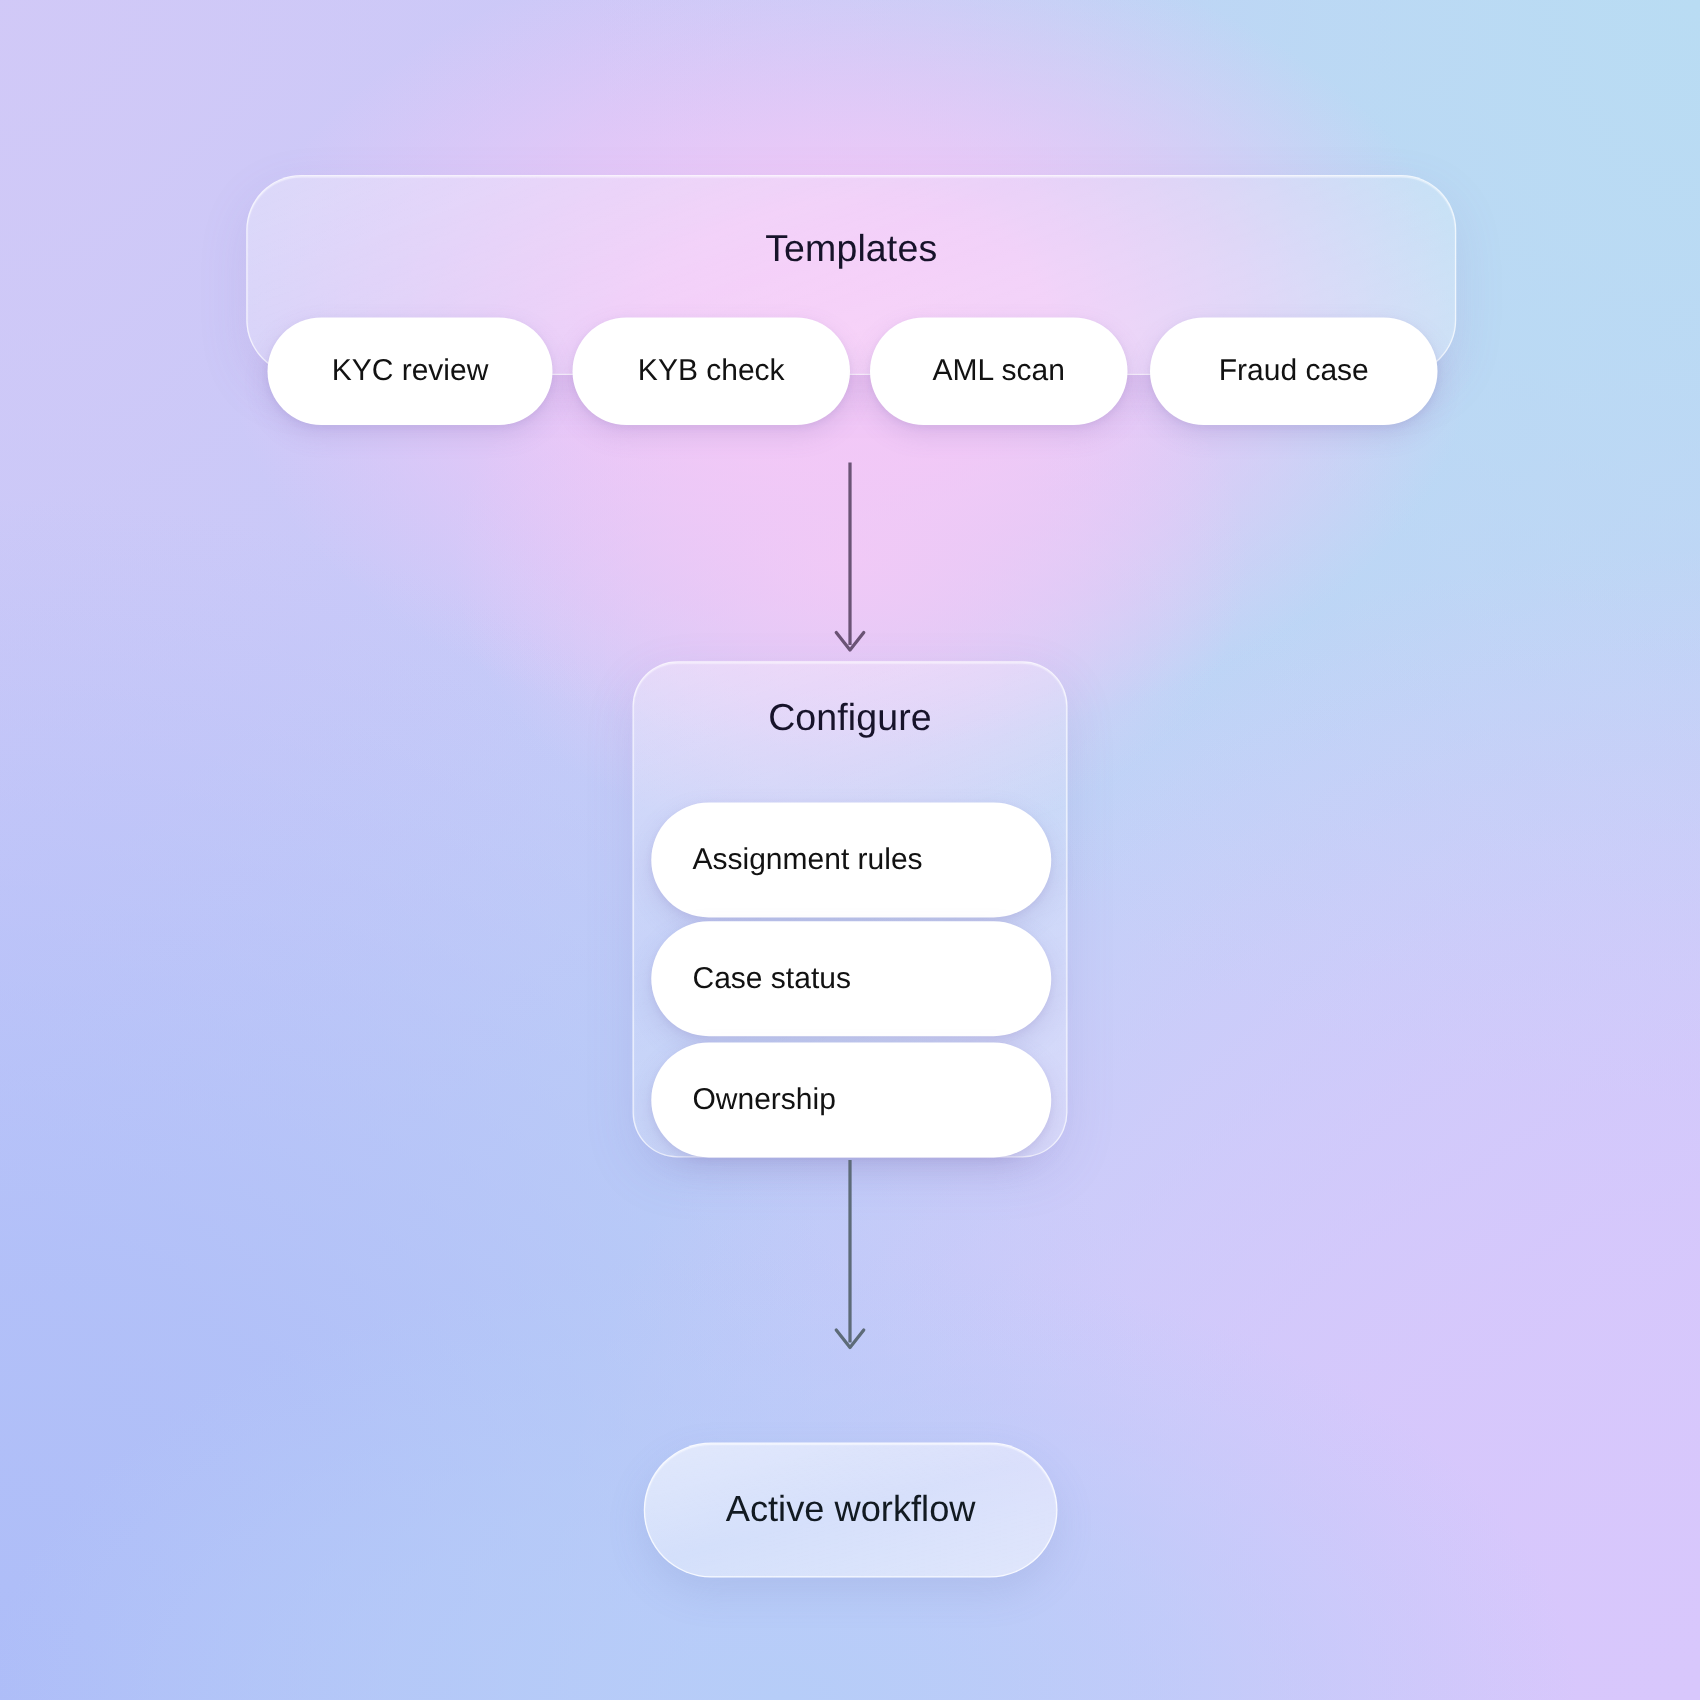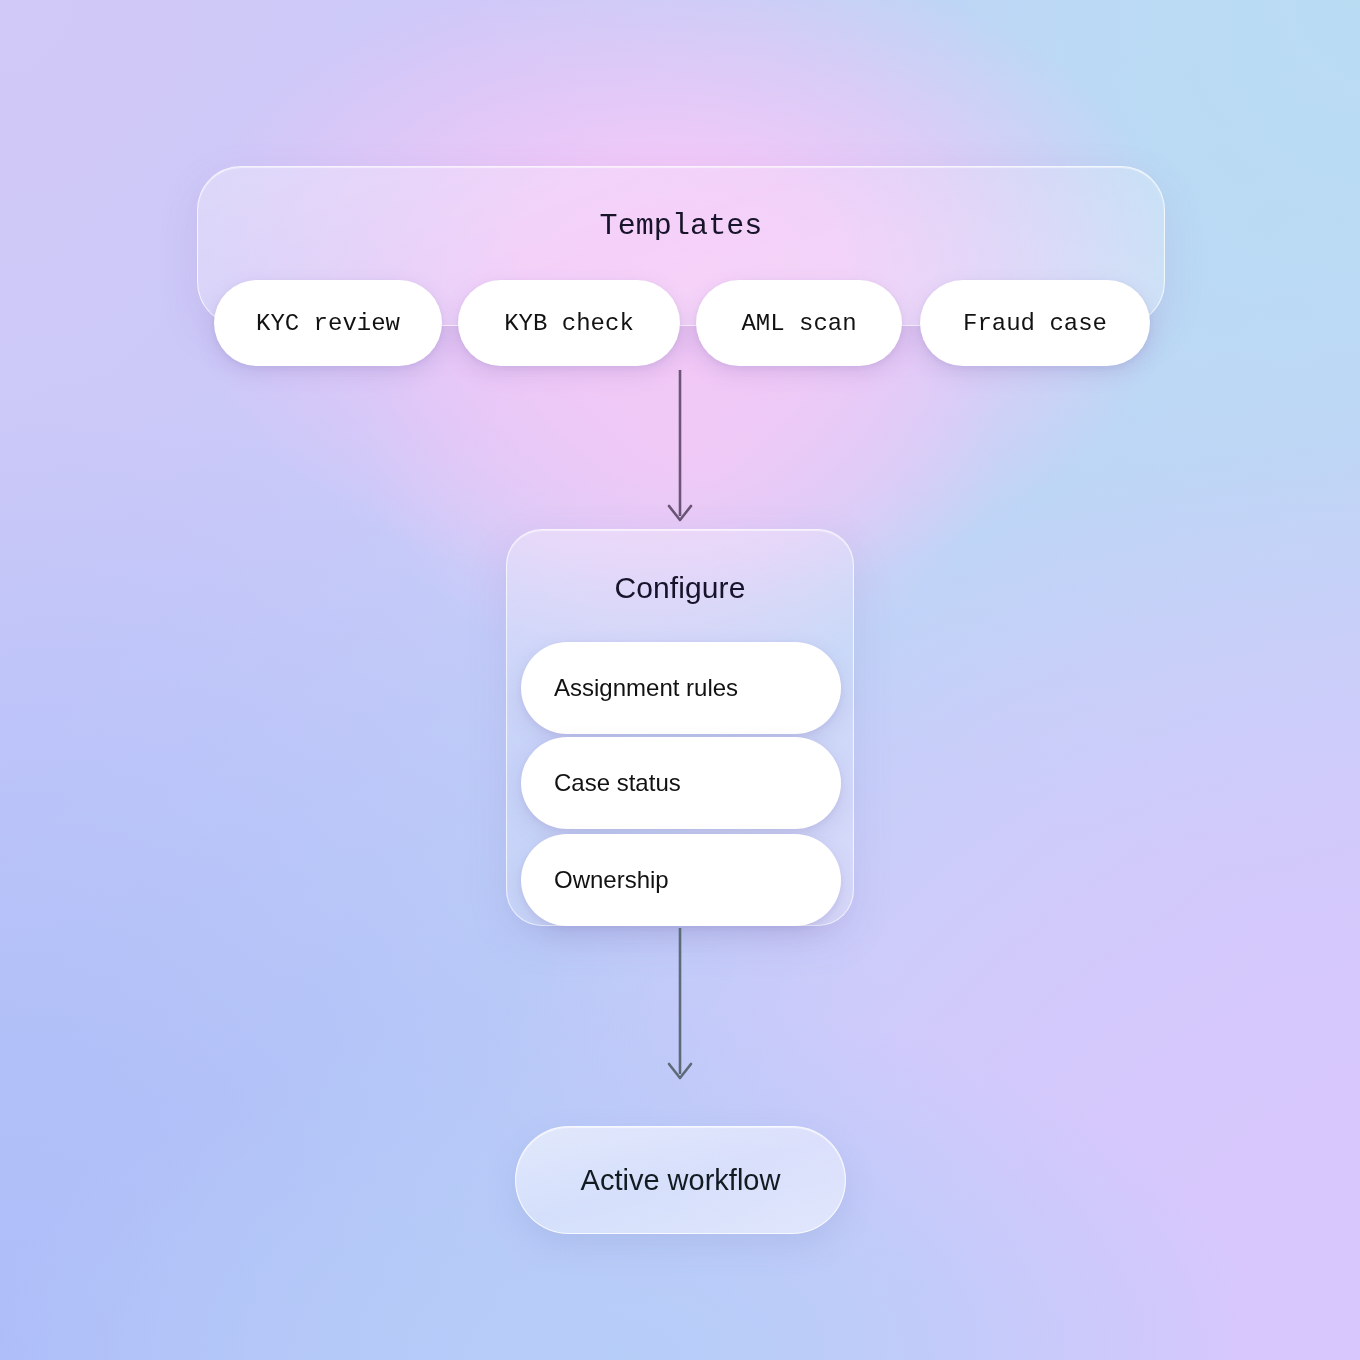--- a/index.html
+++ b/index.html
@@ -55,41 +55,40 @@
   .glass-card {
     position:absolute;
     border-radius:42px;
     background:linear-gradient(160deg, rgba(255,255,255,0.30) 0%, rgba(255,255,255,0.16) 45%, rgba(255,255,255,0.26) 100%);
     border:1.4px solid rgba(255,255,255,0.70);
     box-shadow:0 14px 40px rgba(120,100,180,0.13),
                inset 0 1px 1px rgba(255,255,255,0.55);
   }
 
   #templates-card {
-    left:197px; top:166px; width:968px; height:160px;
+    left:197px; top:140px; width:968px; height:160px;
     border-radius:44px;
-    font-family:Liberation Mono, monospace;
   }
 
   #configure-card {
     left:506px; top:529px; width:348px; height:397px;
     border-radius:36px;
   }
 
   .card-title {
     position:absolute;
     left:0; right:0;
     text-align:center;
     font-size:30px;
     font-weight:400;
     color:#17132a;
     letter-spacing:0.1px;
   }
   #templates-card .card-title { top:42px; }
-  #configure-card .card-title { top:41px; }
+  #configure-card .card-title { top:28px; }
 
   
   .pill {
     position:absolute;
     background:#ffffff;
     border-radius:999px;
     box-shadow:0 8px 20px rgba(118,100,170,0.17),
                0 2px 5px rgba(118,100,170,0.10);
     display:flex;
     align-items:center;
@@ -110,21 +109,21 @@
 
   
   .cfg-pill { left:14px; width:320px; height:92px; }
   #cfg-0 { top:112px; }
   #cfg-1 { top:207px; }
   #cfg-2 { top:304px; }
 
   
   #active-pill {
     position:absolute;
-    left:515px; top:1126px; width:331px; height:108px;
+    left:515px; top:1154px; width:331px; height:108px;
     border-radius:999px;
     background:linear-gradient(165deg, rgba(255,255,255,0.58) 0%, rgba(255,255,255,0.40) 50%, rgba(255,255,255,0.52) 100%);
     border:1.4px solid rgba(255,255,255,0.78);
     box-shadow:0 12px 30px rgba(110,125,185,0.17),
                inset 0 1px 1px rgba(255,255,255,0.6);
     display:flex;
     align-items:center;
     justify-content:center;
     font-size:29px;
     color:#121a22;

